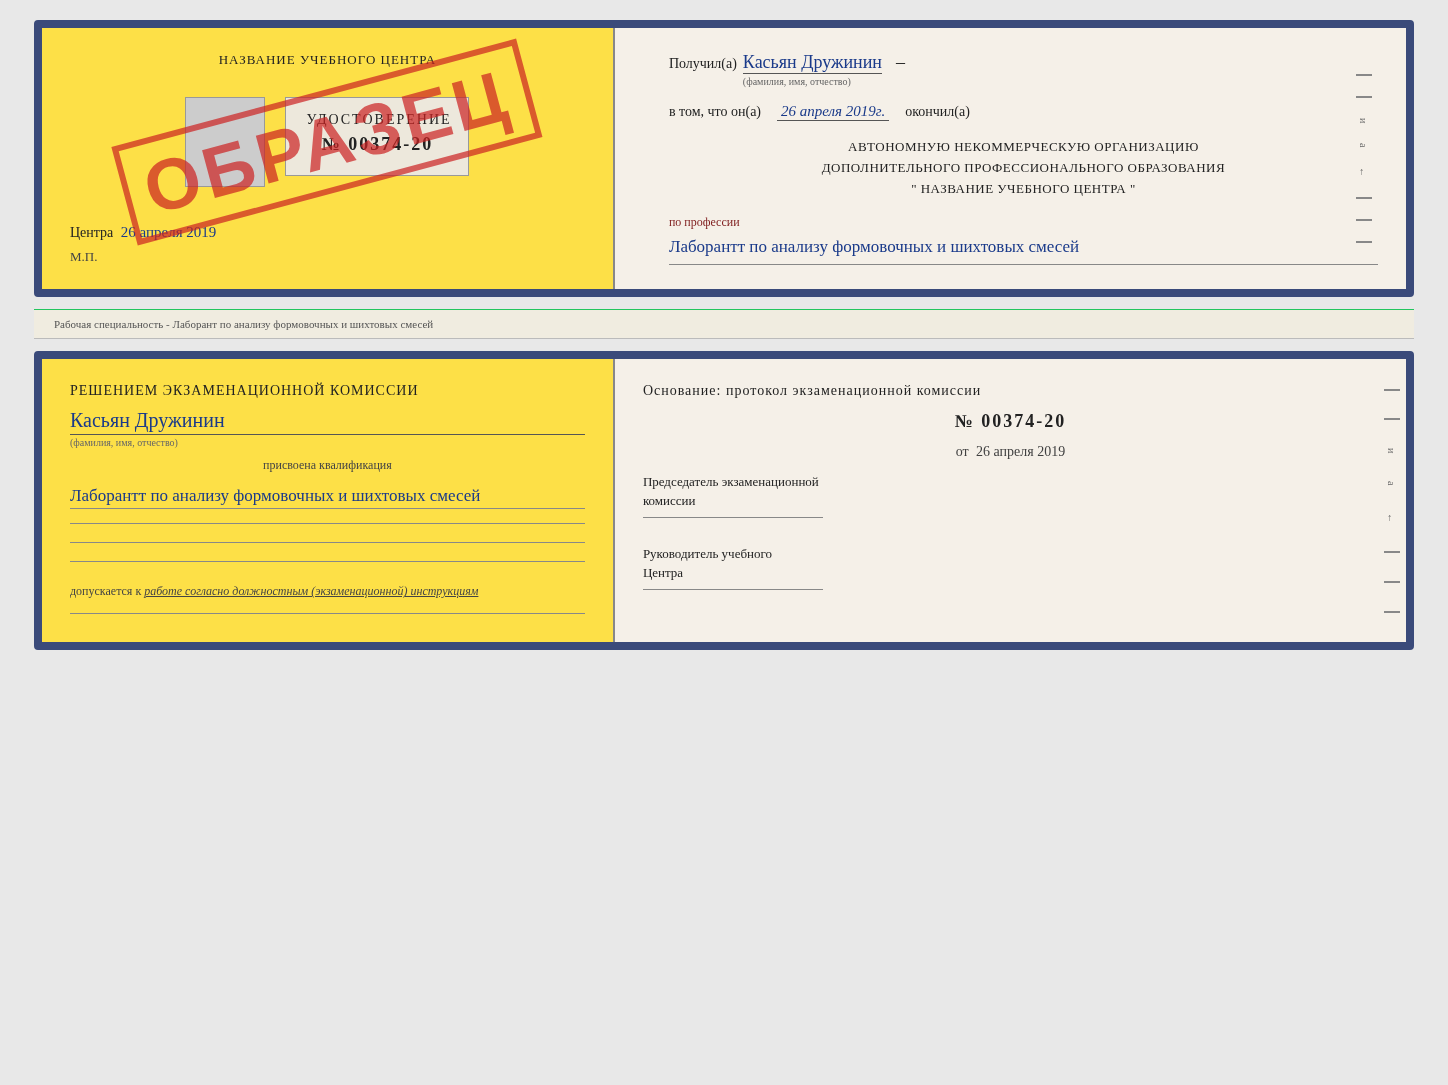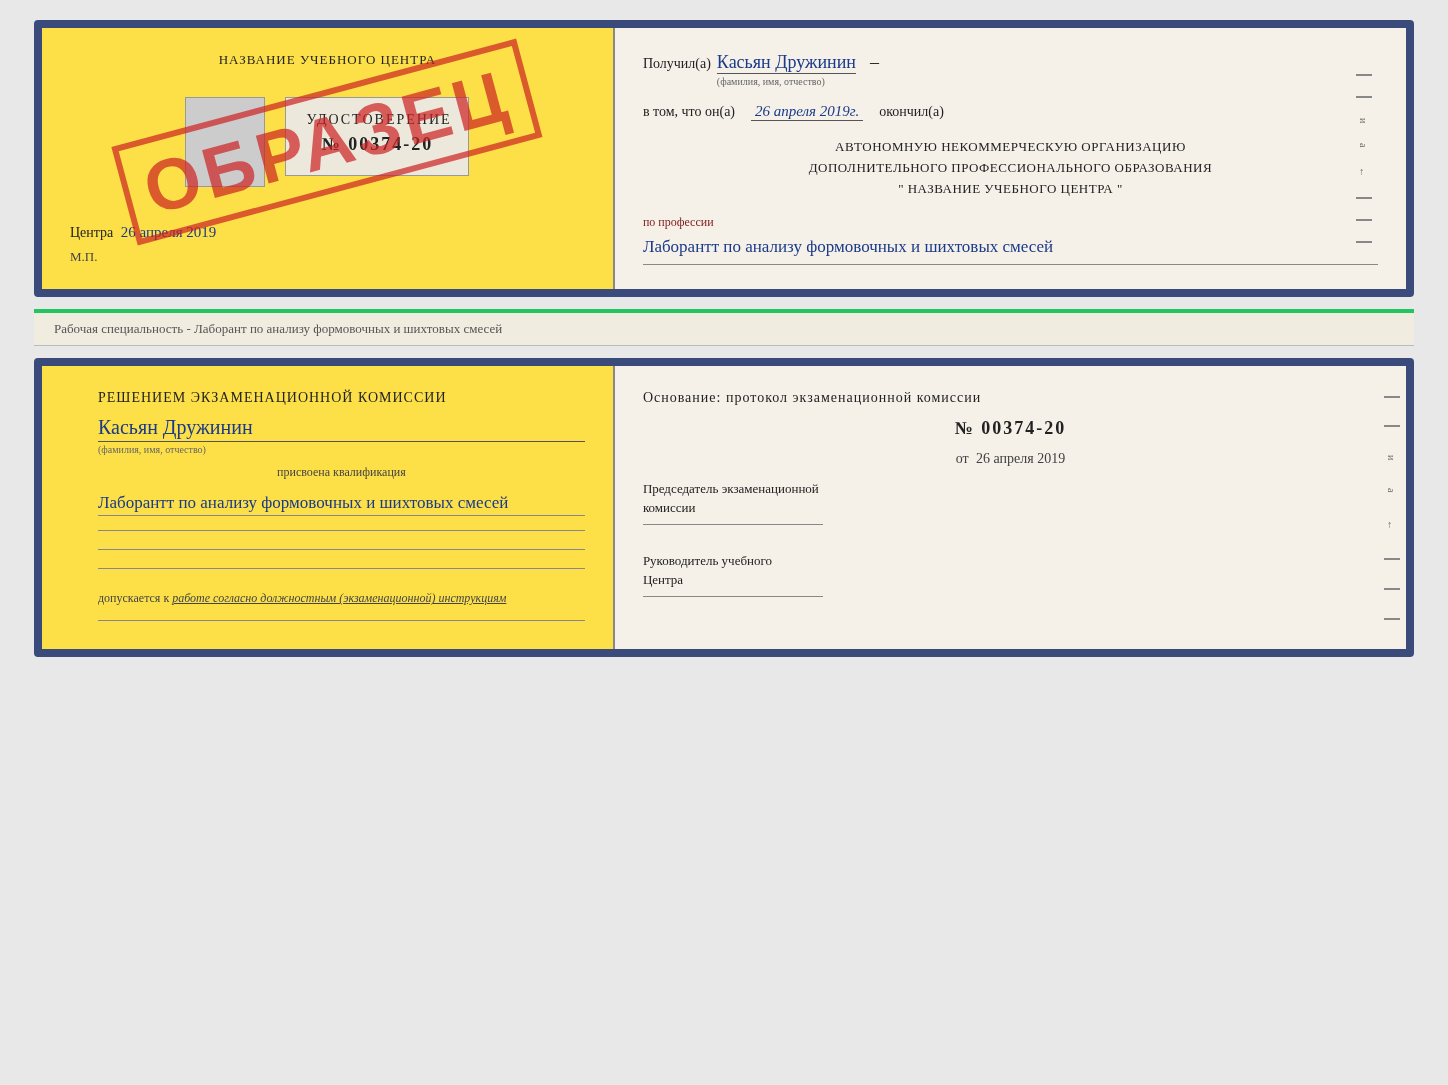--- a/index.html
+++ b/index.html
@@ -103,20 +103,21 @@
       white-space: nowrap;
     }
 
     
     .doc1-right-content {
       flex: 1;
       display: flex;
       flex-direction: column;
       gap: 16px;
       position: relative;
+      margin-left: 26px;
     }
 
     .poluchil-row {
       font-size: 14px;
       color: #222;
       display: flex;
       align-items: baseline;
       gap: 6px;
       flex-wrap: wrap;
     }
@@ -177,35 +178,34 @@
       font-family: 'Segoe Script', cursive;
       font-size: 17px;
       color: #1a3a8a;
       line-height: 1.5;
       border-bottom: 1px solid #888;
       padding-bottom: 4px;
     }
 
     
     .spacer-row {
-      font-size: 13px;
+      font-size: 11px;
       color: #555;
       padding: 8px 20px;
       background: #f0ece0;
       width: 1380px;
-      border-top: 4px solid #22c55e;
+      border-top: 1px solid #22c55e;
       border-bottom: 1px solid #bbb;
     }
 
     
     .doc2-left-content {
       display: flex;
       flex-direction: column;
       gap: 10px;
-      margin-left: 28px;
     }
 
     .resheniem-title {
       font-size: 14px;
       letter-spacing: 1px;
       text-align: left;
       color: #222;
       text-transform: uppercase;
     }
 

